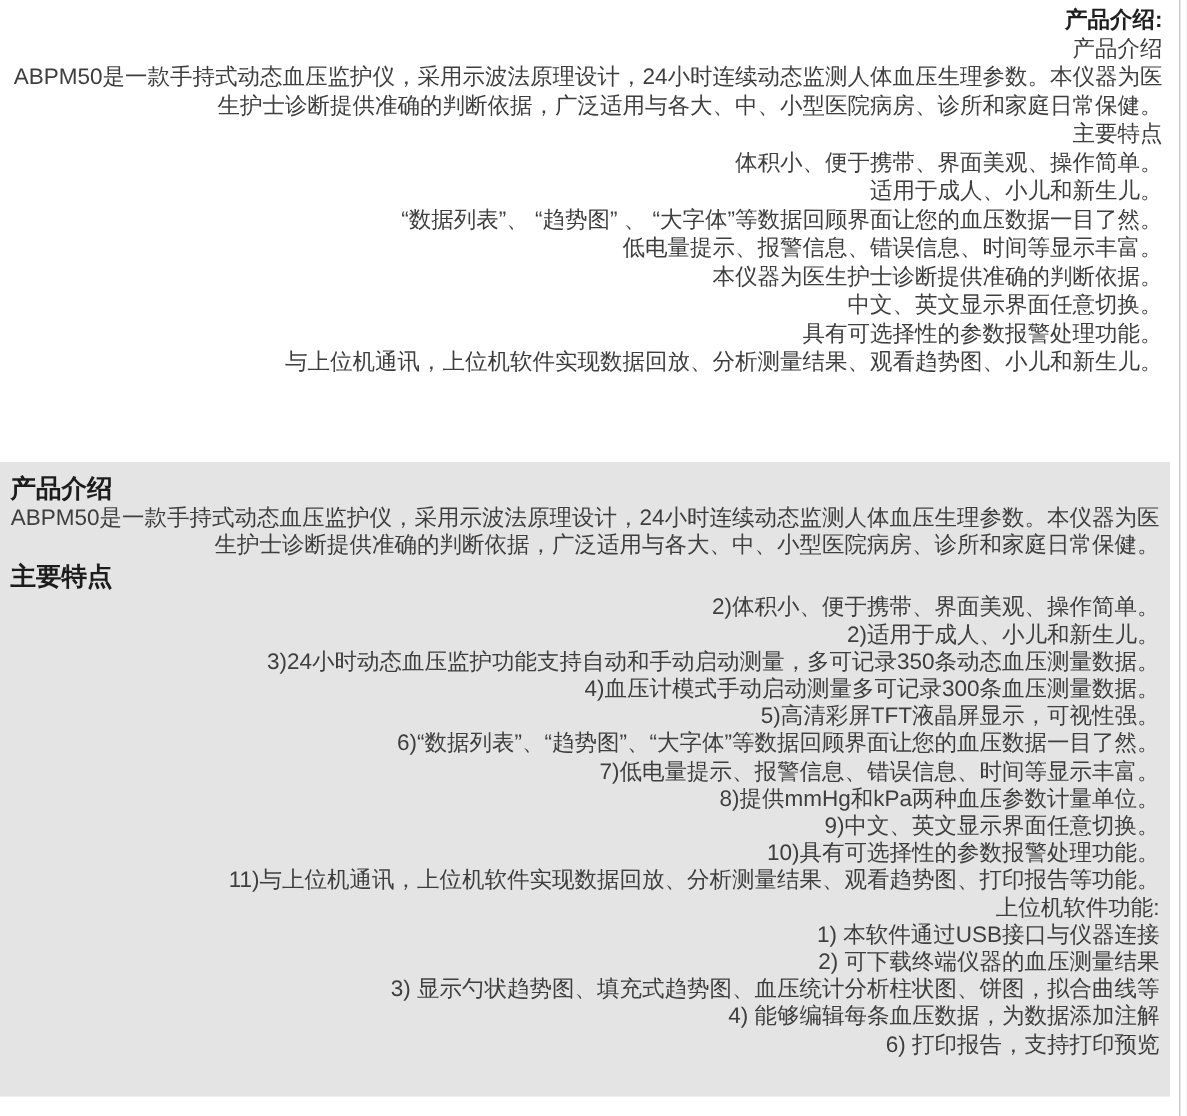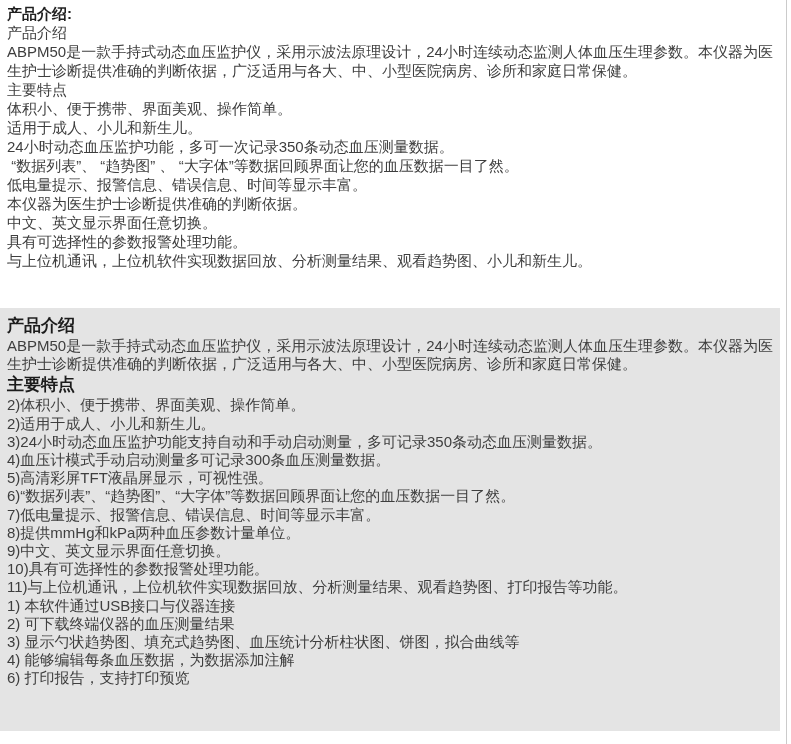--- a/index.html
+++ b/index.html
@@ -22,20 +22,21 @@
     font-size: 15px;
     line-height: 19px;
     color: #3e3e3e;
   }
   .top-text .title {
     font-weight: bold;
     color: #1f1f1f;
   }
   .line {
     white-space: normal;
+    text-align: right;
   }
   .gray-block {
     position: absolute;
     top: 308px;
     left: 0;
     width: 766px;
     height: 409px;
     padding: 6px 7px 8px 7px;
     background: #e4e4e4;
     overflow: hidden;
@@ -68,21 +69,20 @@
 <div>
 
   <section class="top-text">
     <div class="line title">产品介绍:</div>
     <div>
         <div class="line">产品介绍</div>
         <div class="line">ABPM50是一款手持式动态血压监护仪，采用示波法原理设计，24小时连续动态监测人体血压生理参数。本仪器为医生护士诊断提供准确的判断依据，广泛适用与各大、中、小型医院病房、诊所和家庭日常保健。</div>
         <div class="line">主要特点</div>
         <div class="line">体积小、便于携带、界面美观、操作简单。</div>
         <div class="line">适用于成人、小儿和新生儿。</div>
-        <div class="line">24小时动态血压监护功能，多可一次记录350条动态血压测量数据。</div>
         <div class="line">&nbsp;“数据列表”、 “趋势图” 、 “大字体”等数据回顾界面让您的血压数据一目了然。</div>
         <div class="line">低电量提示、报警信息、错误信息、时间等显示丰富。</div>
         <div class="line">本仪器为医生护士诊断提供准确的判断依据。</div>
         <div class="line">中文、英文显示界面任意切换。</div>
         <div class="line">具有可选择性的参数报警处理功能。</div>
         <div class="line">与上位机通讯，上位机软件实现数据回放、分析测量结果、观看趋势图、小儿和新生儿。</div>
       </div>
   </section>
 
   <section class="gray-block">
@@ -95,20 +95,21 @@
         <div class="line">3)24小时动态血压监护功能支持自动和手动启动测量，多可记录350条动态血压测量数据。</div>
         <div class="line">4)血压计模式手动启动测量多可记录300条血压测量数据。</div>
         <div class="line">5)高清彩屏TFT液晶屏显示，可视性强。</div>
         <div class="line">6)“数据列表”、“趋势图”、“大字体”等数据回顾界面让您的血压数据一目了然。</div>
         <div class="line">7)低电量提示、报警信息、错误信息、时间等显示丰富。</div>
         <div class="line">8)提供mmHg和kPa两种血压参数计量单位。</div>
         <div class="line">9)中文、英文显示界面任意切换。</div>
         <div class="line">10)具有可选择性的参数报警处理功能。</div>
         <div class="line">11)与上位机通讯，上位机软件实现数据回放、分析测量结果、观看趋势图、打印报告等功能。</div>
       </div>
+    <div class="line">上位机软件功能:</div>
     <div>
         <div class="line">1)  本软件通过USB接口与仪器连接</div>
         <div class="line">2)  可下载终端仪器的血压测量结果</div>
         <div class="line">3)  显示勺状趋势图、填充式趋势图、血压统计分析柱状图、饼图，拟合曲线等</div>
         <div class="line">4)  能够编辑每条血压数据，为数据添加注解</div>
         <div class="line">6)  打印报告，支持打印预览</div>
       </div>
   </section>
 
   <div class="right-border"></div>

